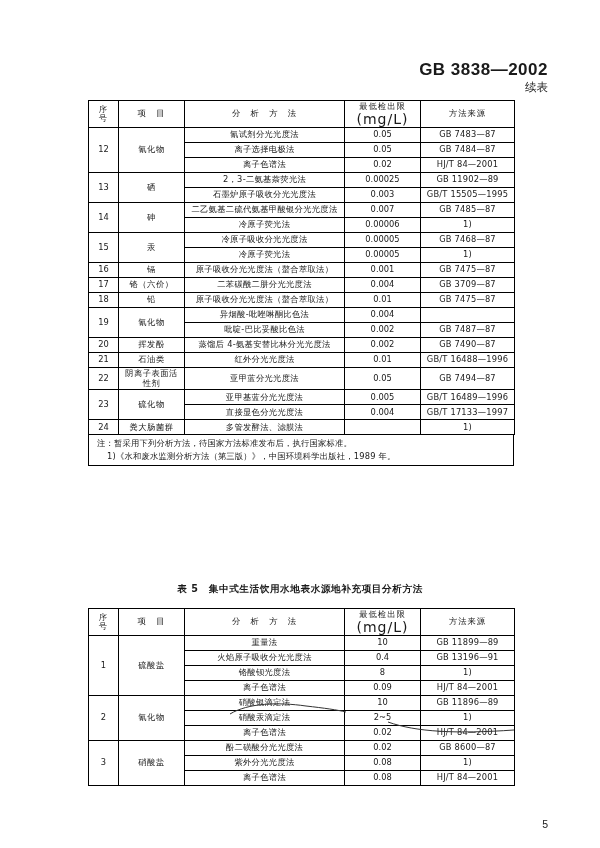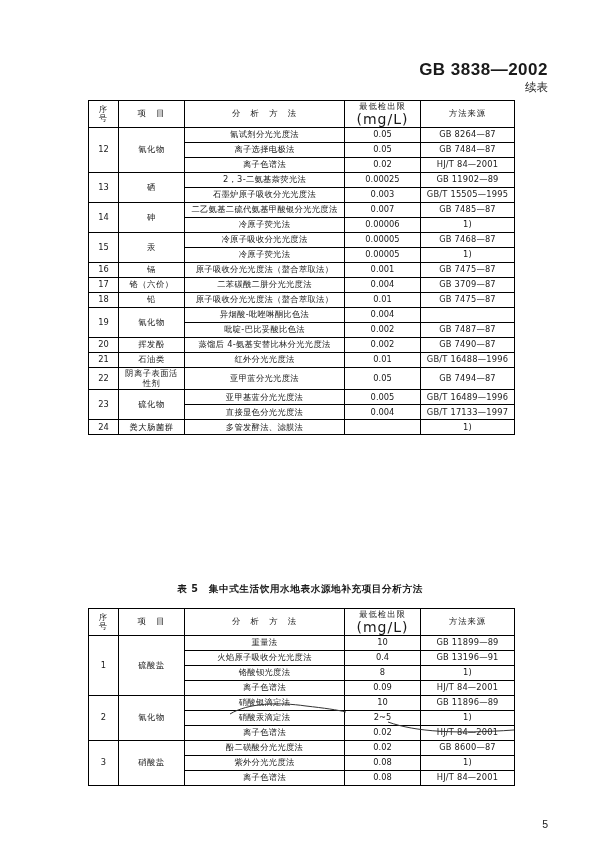--- a/index.html
+++ b/index.html
@@ -137,21 +137,21 @@
             <th class="c-item">项　目</th>
             <th class="method c-meth">分　析　方　法</th>
             <th class="c-limit">最低检出限<span class="limit-unit">(mg/L)</span></th>
             <th class="c-src">方法来源</th>
           </tr>
           <tr>
             <td class="c-no" rowspan="3">12</td>
             <td class="c-item name" rowspan="3">氰化物</td>
             <td class="method c-meth">氰试剂分光光度法</td>
             <td class="c-limit">0.05</td>
-            <td class="c-src src">GB 8264—87</td>
+            <td class="c-src src">GB 7483—87</td>
           </tr>
           <tr>
             <td class="method c-meth">离子选择电极法</td>
             <td class="c-limit">0.05</td>
             <td class="c-src src">GB 7484—87</td>
           </tr>
           <tr>
             <td class="method c-meth">离子色谱法</td>
             <td class="c-limit">0.02</td>
             <td class="c-src src">HJ/T 84—2001</td>
@@ -260,20 +260,24 @@
           </tr>
           <tr>
             <td class="c-no" rowspan="1">24</td>
             <td class="c-item name" rowspan="1">粪大肠菌群</td>
             <td class="method c-meth">多管发酵法、滤膜法</td>
             <td class="c-limit"></td>
             <td class="c-src src">1)</td>
           </tr>
         </tbody>
       </table>
+    <div class="notes">
+      <div>注：暂采用下列分析方法，待国家方法标准发布后，执行国家标准。</div>
+      <div class="note2">1)《水和废水监测分析方法（第三版）》，中国环境科学出版社，1989 年。</div>
+    </div>
   </div>
 
   <div class="table2-title">表 5　集中式生活饮用水地表水源地补充项目分析方法</div>
 
   <div class="tablewrap" id="table2-wrap">
     <table class="doc" id="t2">
         <tbody>
           <tr>
             <th class="c-no">序　号</th>
             <th class="c-item">项　目</th>

